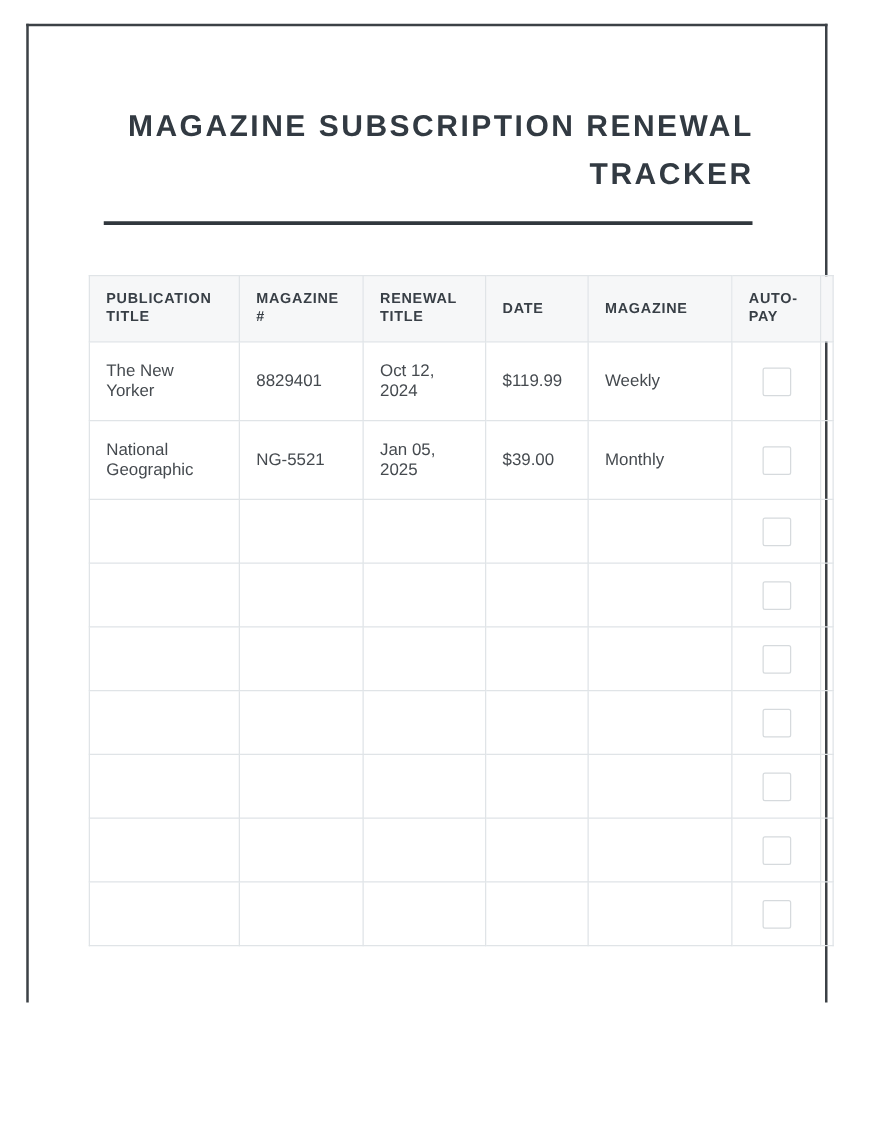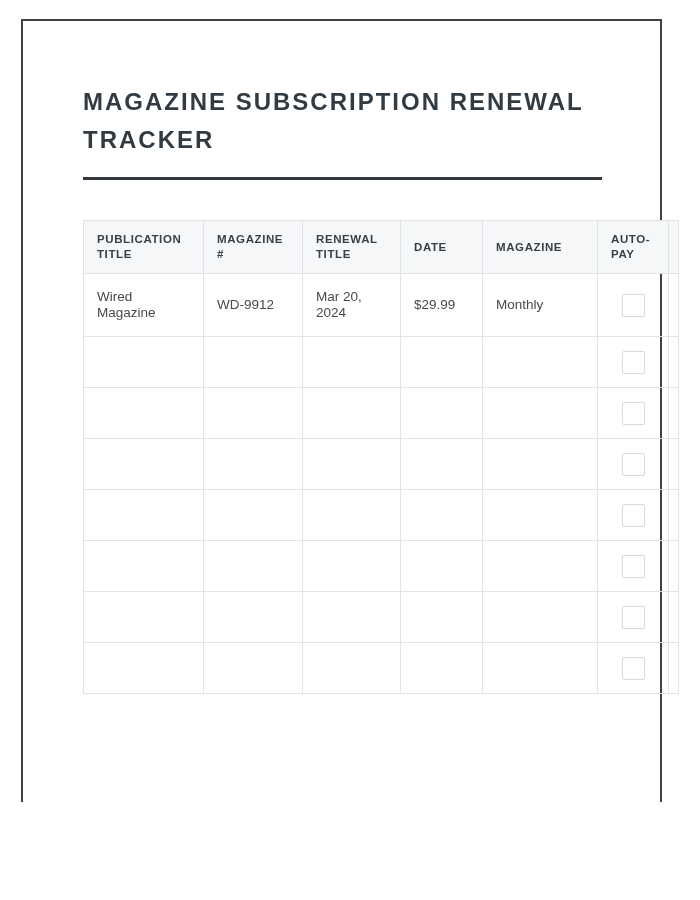--- a/index.html
+++ b/index.html
@@ -10,24 +10,24 @@
     --body-text:#454a4f;
     --cell-border:#e0e4e7;
     --checkbox-border:#d6dadd;
     --rule-color:#31373d;
   }
   html,body{margin:0;padding:0;background:#ffffff;}
   body{width:700px;height:900px;position:relative;font-family:"Liberation Sans",sans-serif;}
   .clip{position:absolute;left:0;top:0;width:700px;height:802px;overflow:hidden;}
   .paper{position:absolute;left:21px;top:19px;width:637px;height:1080px;background:#ffffff;
          border:2px solid var(--page-border);border-bottom:none;box-sizing:content-box;}
-  .title{position:absolute;left:83px;top:83px;width:520px;text-align:left;
+  .title{position:absolute;left:83px;top:83px;width:520px;text-align:right;
          font-size:24px;font-weight:bold;letter-spacing:2px;line-height:38px;color:var(--title-text);}
   .rule{position:absolute;left:83px;top:177px;width:519px;height:3px;background:var(--rule-color);}
-  table{position:absolute;left:83px;top:220px;border-collapse:collapse;table-layout:fixed;width:595px;padding-left:32px;}
+  table{position:absolute;left:71px;top:220px;border-collapse:collapse;table-layout:fixed;width:595px;padding-left:32px;}
   th,td{border:1px solid var(--cell-border);vertical-align:middle;box-sizing:border-box;
         overflow:hidden;background:transparent;}
   th{background:var(--header-bg);font-size:11.5px;font-weight:bold;letter-spacing:.6px;
      color:var(--header-text);text-align:left;padding:6px 13px;white-space:pre-line;
      height:53px;line-height:15px;}
   td{font-size:13.5px;color:var(--body-text);padding:6px 13px;line-height:16px;text-align:left;}
   tr.data td{height:63px;}
   tr.empty td{height:51px;}
   td.checkbox-cell{text-align:center;padding:6px 4px;}
   .checkbox{width:21px;height:21px;border:1px solid var(--checkbox-border);border-radius:2px;
@@ -61,24 +61,35 @@
 TITLE</th>
           <th>DATE</th>
           <th>MAGAZINE</th>
           <th>AUTO-
 PAY</th>
           <th class="extra"></th>
         </tr>
       </thead>
     <tbody>
         <tr class="data">
-          <td>Wired Magazine</td>
-          <td>WD-9912</td>
-          <td>Mar 20, 2024</td>
-          <td>$29.99</td>
+          <td>The New Yorker</td>
+          <td>8829401</td>
+          <td>Oct 12, 2024</td>
+          <td>$119.99</td>
+          <td>Weekly</td>
+          <td class="checkbox-cell">
+            <div class="checkbox"></div>
+          </td>
+          <td class="extra"></td>
+        </tr>
+        <tr class="data">
+          <td>National Geographic</td>
+          <td>NG-5521</td>
+          <td>Jan 05, 2025</td>
+          <td>$39.00</td>
           <td>Monthly</td>
           <td class="checkbox-cell">
             <div class="checkbox"></div>
           </td>
           <td class="extra"></td>
         </tr>
         <tr class="empty">
           <td></td>
           <td></td>
           <td></td>

